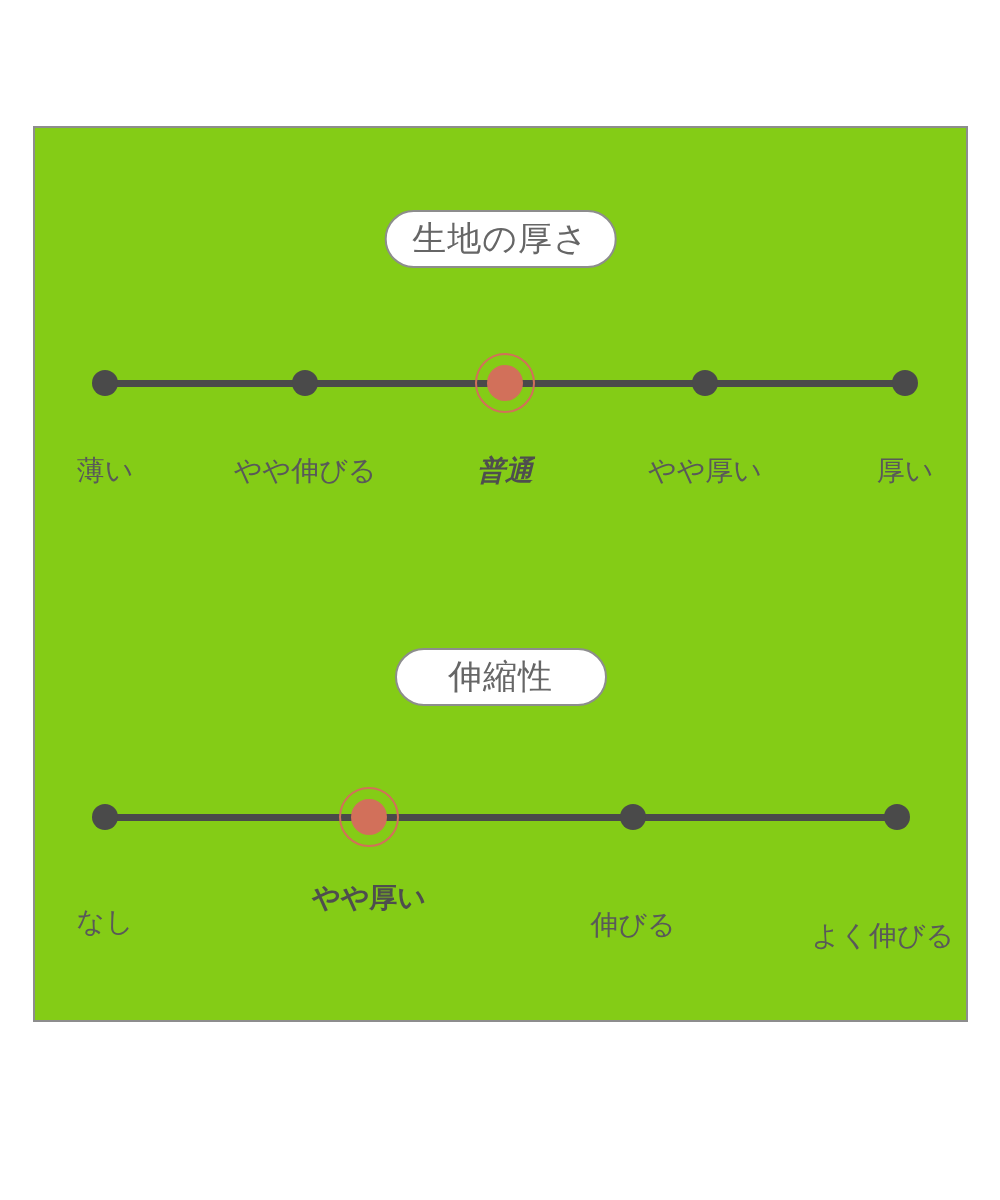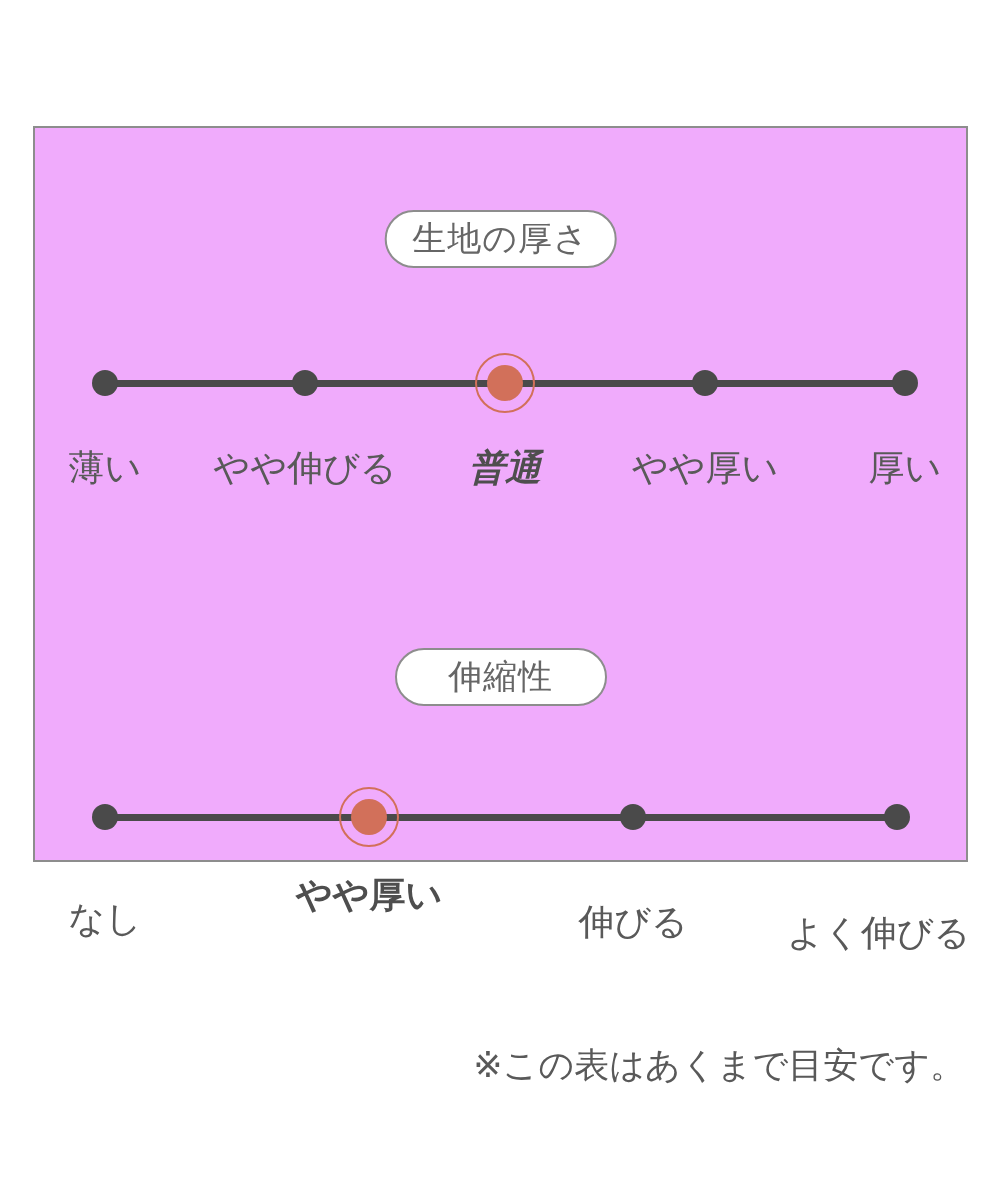--- a/index.html
+++ b/index.html
@@ -8,23 +8,23 @@
     position: relative;
     background: #ffffff;
     font-family: "Liberation Sans", "DejaVu Sans", sans-serif;
     overflow: hidden;
   }
   .page { position: absolute; inset: 0; }
 
   .frame {
     position: absolute;
     left: 33px; top: 126px;
-    width: 935px; height: 736px;
+    width: 935px; height: 896px;
     border: 2px solid var(--frame-border, #8d8d8d);
-    background: #f0abfc;
+    background: #84cc16;
   }
 
   .pill {
     position: absolute;
     left: 50%;
     transform: translateX(-50%);
     min-width: 212px;
     height: 58px;
     padding: 0 26px;
     border: 2px solid var(--pill-border, #8d8d8d);
@@ -76,23 +76,23 @@
     border-radius: 50%;
     transform: translate(-50%, -50%);
   }
 
   .labels { position: absolute; left: 70px; height: 0; }
   .s0 .labels { top: 316px; width: 800px; }
   .s1 .labels { top: 743px; width: 792px; }
 
   .label {
     position: absolute;
-    top: 4px;
+    top: 12px;
     transform: translateX(-50%);
-    font-size: 36px;
+    font-size: 28px;
     line-height: 1.1;
     color: var(--text, #595959);
     font-weight: 500;
     white-space: nowrap;
   }
   .label.selected { font-weight: 700; color: #4e4e4e; }
   .s1 .label:last-child { transform: translateX(-60%); }
 
   .note {
     position: absolute;
@@ -145,14 +145,13 @@
       <div class="labels">
           <div class="label" style="left: 0%; margin-top: 24px;">なし</div>
           <div class="label selected" style="left: 33.3333%;">やや厚い</div>
           <div class="label" style="left: 66.6667%; margin-top: 27px;">伸びる</div>
           <div class="label" style="left: 100%; margin-top: 38px;">よく伸びる</div>
         </div>
     </section>
 
   </div>
 
-  <div class="note">※この表はあくまで目安です。</div>
 </div>
 
 </body></html>

